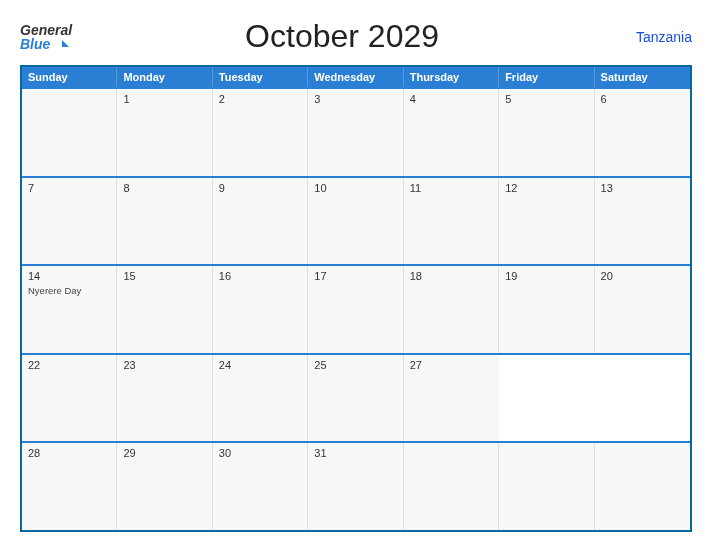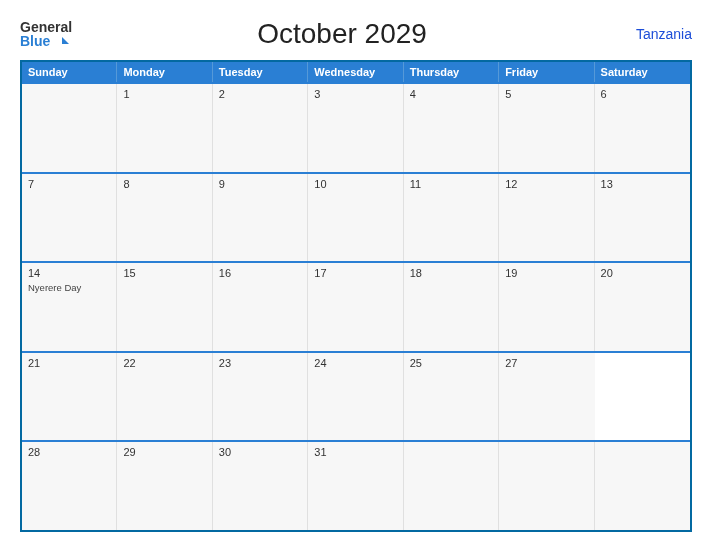--- a/index.html
+++ b/index.html
@@ -21,20 +21,21 @@
       display: flex;
       align-items: center;
       justify-content: space-between;
       margin-bottom: 10px;
     }
     .logo {
       display: flex;
       flex-direction: column;
       align-items: flex-start;
       line-height: 1;
+      font-style: italic;
     }
     .logo-general {
       font-size: 14px;
       font-weight: bold;
       color: #333;
       letter-spacing: 0;
     }
     .logo-blue-row {
       display: flex;
       align-items: center;
@@ -48,21 +49,21 @@
     .logo-triangle {
       width: 0;
       height: 0;
       border-left: 7px solid #2a7fd4;
       border-top: 7px solid transparent;
       border-bottom: 0px solid transparent;
       margin-left: 2px;
       margin-bottom: 1px;
     }
     .calendar-title {
-      font-size: 28px;
+      font-size: 32px;
       font-weight: normal;
       color: #222;
       text-align: center;
       flex: 1;
     }
     .country-label {
       font-size: 14px;
       color: #1d4ed8;
       text-align: right;
       min-width: 80px;
@@ -221,23 +222,20 @@
           </div>
           <div class="cal-cell">
             <span class="day-number">19</span>
           </div>
           <div class="cal-cell">
             <span class="day-number">20</span>
           </div>
         </div>
         <div class="cal-week">
           <div class="cal-cell">
-            <span class="day-number">21</span>
-          </div>
-          <div class="cal-cell">
             <span class="day-number">22</span>
           </div>
           <div class="cal-cell">
             <span class="day-number">23</span>
           </div>
           <div class="cal-cell">
             <span class="day-number">24</span>
           </div>
           <div class="cal-cell">
             <span class="day-number">25</span>

